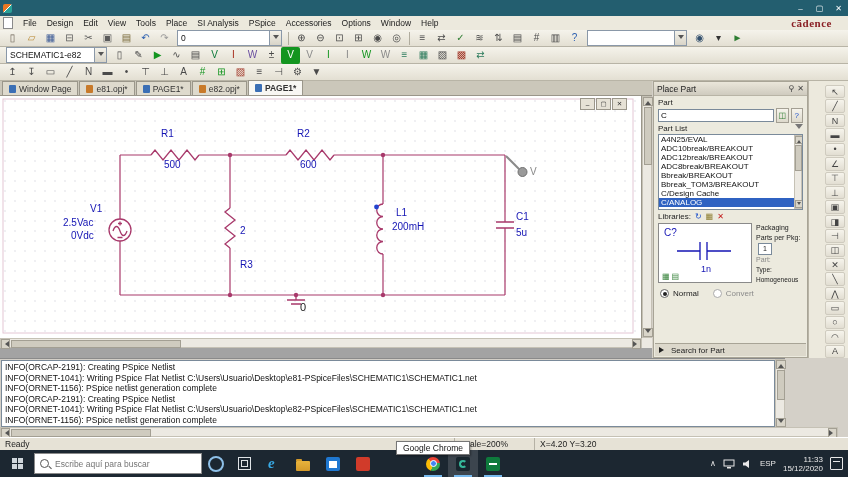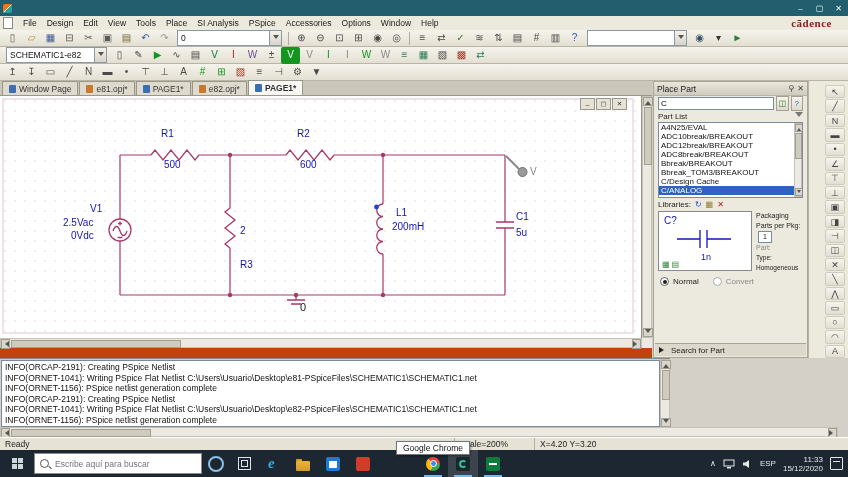--- a/index.html
+++ b/index.html
@@ -33,21 +33,21 @@
   .arr.left{border-right:4px solid #555;margin-left:-3px;}
   .arr.right{border-left:4px solid #555;margin-right:-3px;}
 
   
   #tabbar{position:absolute;top:81px;left:0;width:652px;height:15px;background:#cbc7ba;display:flex;align-items:flex-end;padding-left:2px;box-sizing:border-box;border-bottom:1px solid #9a968a;}
   .tab{display:flex;align-items:center;gap:3px;height:13px;padding:0 6px;font-size:8.5px;background:#dedacd;border:1px solid #9a968a;border-bottom:none;margin-right:1px;color:#333;white-space:nowrap;}
   .tab.active{background:#f8f7f3;font-weight:bold;height:14px;}
   .tabico{width:7px;height:8px;display:inline-block;border-radius:1px;}
 
   
-  #canvasWrap{position:absolute;top:96px;left:0;width:652px;height:262px;background:#c2410c;}
+  #canvasWrap{position:absolute;top:96px;left:0;width:652px;height:262px;background:#a3a3a3;}
   #canvas{position:absolute;left:0;top:0;width:642px;height:242px;background-color:#fff;background-image:radial-gradient(circle,#c9c9d6 .6px,rgba(0,0,0,0) .75px);background-size:10px 10px;border-right:1px solid #9a968a;box-sizing:border-box;overflow:hidden;}
   .labels{position:absolute;inset:0;}
   .slabel{position:absolute;font-size:10px;line-height:10px;white-space:nowrap;}
   .slabel.blue{color:var(--slabel,#1414B4);}
   .slabel.black{color:#1a1a1a;font-size:11px;}
   .slabel.gray{color:#8a8a8a;}
   .w{stroke:var(--wire,#A8396B);fill:none;stroke-width:1.2;}
   .comp{stroke:var(--wire,#A8396B);fill:none;stroke-width:1.3;}
   .dot{fill:var(--wire,#A8396B);}
   .vsrc{fill:#fff;stroke:var(--wire,#A8396B);stroke-width:1.3;}
@@ -87,21 +87,21 @@
   .radio.on::after{content:"";position:absolute;inset:1.5px;background:#222;border-radius:50%;}
   .radio.off{border-color:#aaa;}
   .search-part{position:absolute;bottom:1px;left:1px;right:1px;height:12px;background:#dcd8cb;border-top:1px solid #a8a496;display:flex;align-items:center;gap:4px;padding:0 4px;font-size:8px;}
   .tri-right{width:0;height:0;border:3.5px solid transparent;border-left:5px solid #222;}
 
   
   #drawbar{position:absolute;left:808px;top:81px;width:40px;height:277px;background:#ece9dd;border-left:1px solid #b8b4a6;box-sizing:border-box;display:flex;flex-direction:column;align-items:flex-end;padding:4px 3px 0 0;gap:1px;}
   .dbtn{width:18px;height:12px;display:flex;align-items:center;justify-content:center;font-size:9px;color:#444;border:1px solid #cfcbbf;background:linear-gradient(#f6f4ec,#e2ded2);border-radius:2px;}
 
   
-  #log{position:absolute;top:358px;left:0;width:670px;height:79px;background:#d4d0c8;border-top:1px solid #8a8a8a;box-sizing:border-box;}
+  #log{position:absolute;top:358px;left:0;width:785px;height:79px;background:#d4d0c8;border-top:1px solid #8a8a8a;box-sizing:border-box;}
   .log-inner{position:absolute;left:1px;top:1px;right:10px;bottom:10px;background:#fff;border:1px solid #7a8a9a;overflow:hidden;padding:1px 3px;box-sizing:border-box;}
   .log-line{font-size:8.5px;line-height:10.5px;color:#111;white-space:nowrap;}
 
   
   #status{position:absolute;top:437px;left:0;width:848px;height:13px;background:#e6e2d6;border-top:1px solid #fff;display:flex;align-items:center;font-size:8.5px;color:#222;box-sizing:border-box;}
   .seg{height:100%;display:flex;align-items:center;padding:0 5px;border-right:1px solid #b5b1a5;box-sizing:border-box;}
   .seg1{flex:0 0 455px;} .seg2{flex:1;padding-left:32px;} .seg3{flex:0 0 80px;} .seg4{flex:0 0 100px;border-right:none;}
 
   
   #tooltip{position:absolute;left:396px;top:441px;background:#fff;border:1px solid #767676;padding:1px 6px;font-size:8.5px;color:#111;z-index:50;box-shadow:1px 1px 2px rgba(0,0,0,.35);}
@@ -420,20 +420,21 @@
   </div>
 
   <div id="panel">
     <div class="pp-header">
       <span>Place Part</span>
       <span class="pp-hicons">
         <span>⚲</span>
         <span>✕</span>
       </span>
     </div>
+    <div class="pp-lbl">Part</div>
     <div class="pp-inputrow">
       <input class="pp-input" value="C" style="">
 
     <span class="pp-btn" style="color: rgb(46, 125, 50);">◫</span>
         <span class="pp-btn" style="color: rgb(34, 85, 204);">?</span>
       </div>
     <div class="pp-listlblrow">
       <span>Part List</span>
       <span class="funnel"></span>
     </div>

